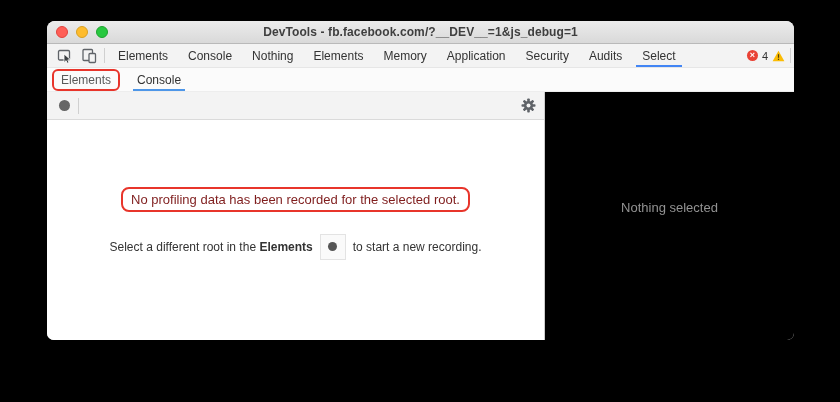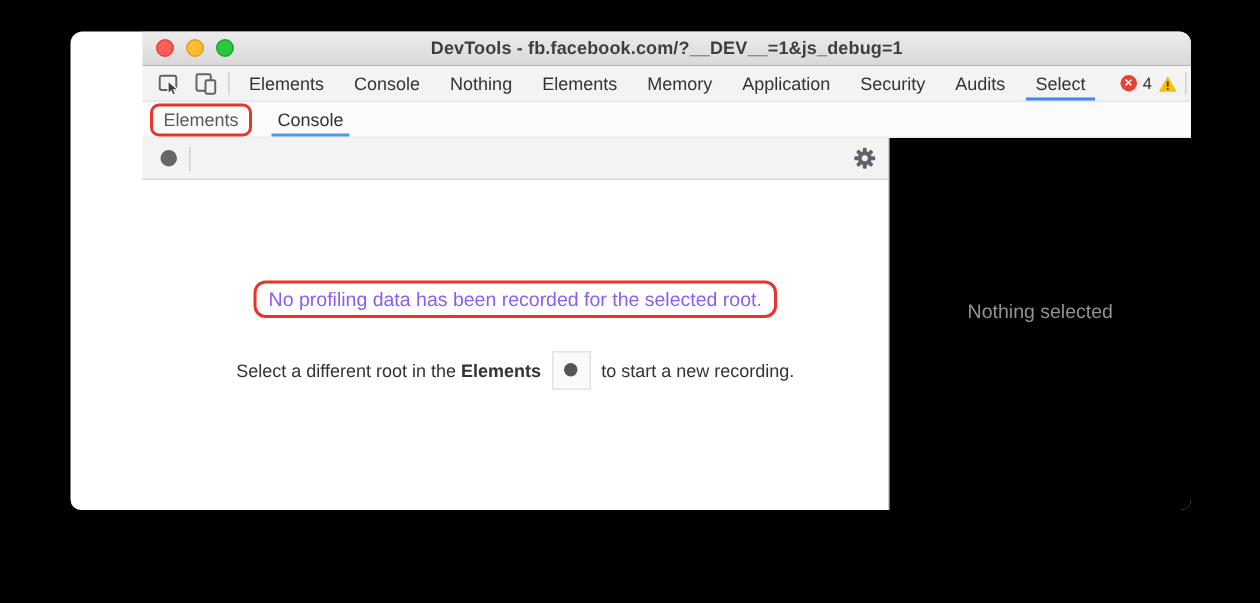--- a/index.html
+++ b/index.html
@@ -13,21 +13,20 @@
   .window {
     position: absolute;
     left: 47px; top: 21px;
     width: 747px; height: 319px;
     background: #fff;
     border-radius: 8px 8px 7px 7px;
     overflow: hidden;
     box-shadow: 0 18px 50px 10px rgba(0,0,0,0.75);
     display: flex;
     flex-direction: column;
-    padding-left: 48px;
   }
   
   .titlebar {
     height: 23px;
     flex: 0 0 23px;
     background: linear-gradient(#ececec, #d9d9d9);
     border-bottom: 1px solid #b9b9b9;
     display: flex;
     align-items: center;
     position: relative;
@@ -164,21 +163,21 @@
     flex-direction: column;
     align-items: center;
     justify-content: center;
     padding-bottom: 14px;
   }
   .empty-message {
     border: 2px solid #e8352b;
     border-radius: 8px;
     padding: 3px 8px;
     font-size: 13px;
-    color: #8b5cf6;
+    color: #7f1d1d;
   }
   .instruction {
     margin-top: 22px;
     display: flex;
     align-items: center;
     font-size: 12px;
     color: #333;
     white-space: pre;
   }
   .instruction b { font-weight: bold; }

